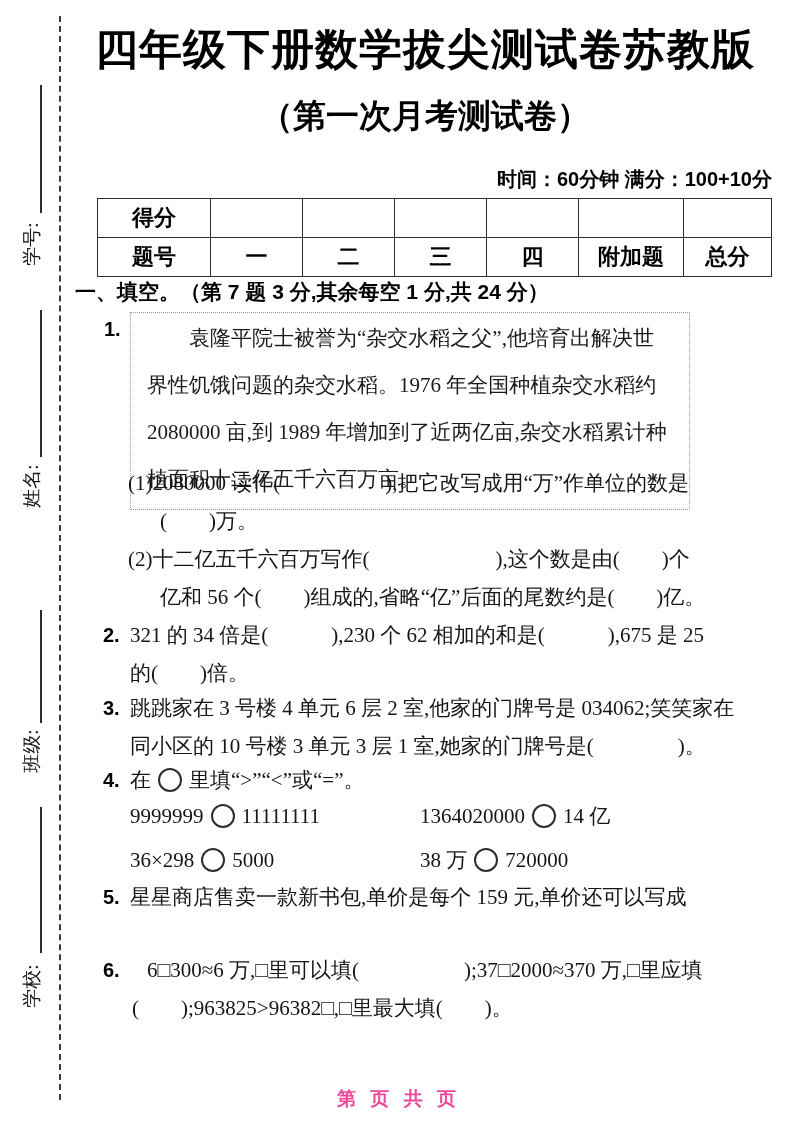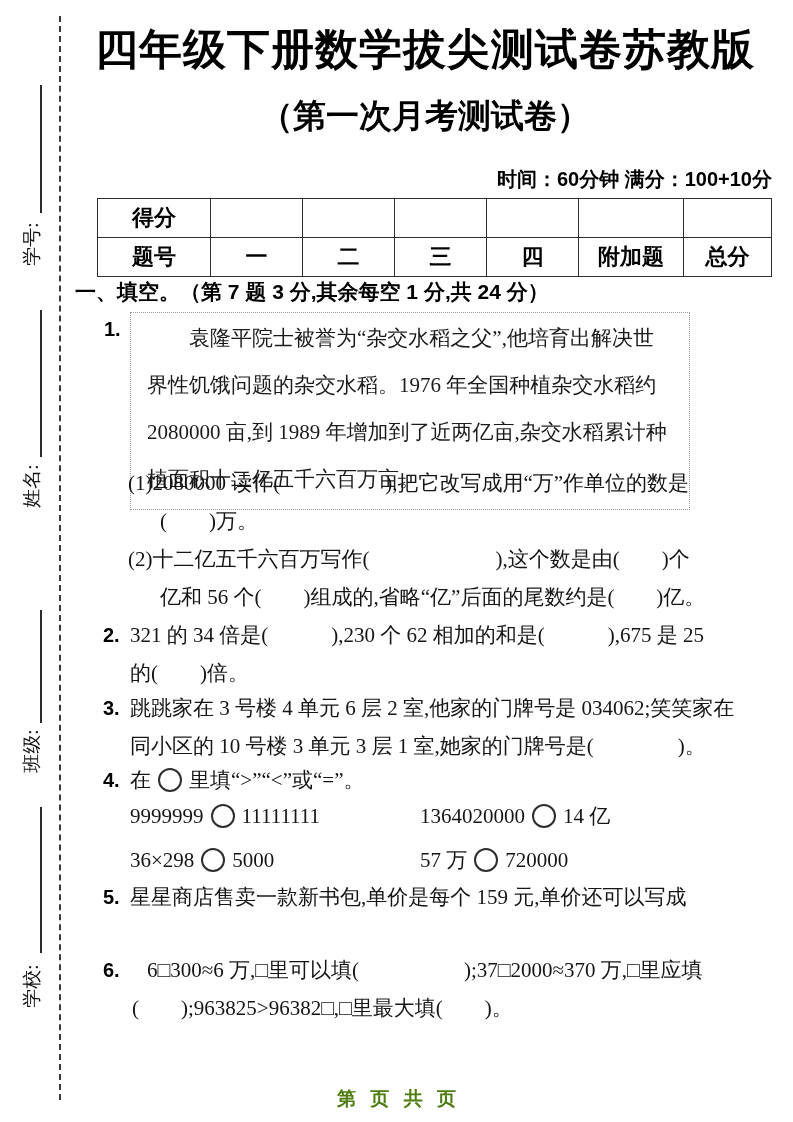--- a/index.html
+++ b/index.html
@@ -38,21 +38,21 @@
   .qbox p{margin:0;text-indent:2em;font-size:21px;line-height:47px;white-space:normal;
           font-family:"Liberation Serif", serif;color:#1a1a1a;}
   .comp-row{position:absolute;left:130px;width:600px;display:flex;}
   .comp{display:flex;align-items:center;font-size:21px;white-space:nowrap;
         font-family:"Liberation Serif", serif;}
   .comp-left{width:290px;}
   .cmp-circle{display:inline-block;width:24px;height:24px;border:2px solid #2e2e2e;
               border-radius:50%;margin:0 7px;vertical-align:-5px;flex:0 0 auto;
               box-sizing:border-box;background:transparent;}
   .footer{position:absolute;left:0;top:1088px;width:793px;text-align:center;
-          font:600 19px/1.2 "Liberation Sans", sans-serif;word-spacing:9px;color:#4d7c0f;}
+          font:600 19px/1.2 "Liberation Sans", sans-serif;word-spacing:9px;color:#ec4899;}
 </style>
 </head>
 <body>
 
 <div class="page">
 
   <div class="fold-line"></div>
   <div class="side-rule r1"></div>
   <span class="side-label" style="top:231px">学号:</span>
   <div class="side-rule r2"></div>
@@ -133,21 +133,21 @@
         <span>14 亿</span>
     </div>
   </div>
   <div class="comp-row" style="top:846px">
     <div class="comp comp-left">
       <span>36×298</span>
         <span class="cmp-circle"></span>
         <span>5000</span>
     </div>
     <div class="comp">
-      <span>57 万</span>
+      <span>38 万</span>
         <span class="cmp-circle"></span>
         <span>720000</span>
     </div>
   </div>
 
   <span class="qnum" style="left:103px;top:882px">5.</span>
   <div class="bodyline" style="left:130px;top:882px">星星商店售卖一款新书包,单价是每个 159 元,单价还可以写成</div>
 
   <span class="qnum" style="left:103px;top:955px">6.</span>
   <div class="bodyline" style="left:147px;top:955px">6□300≈6 万,□里可以填(　　　　　);37□2000≈370 万,□里应填</div>

